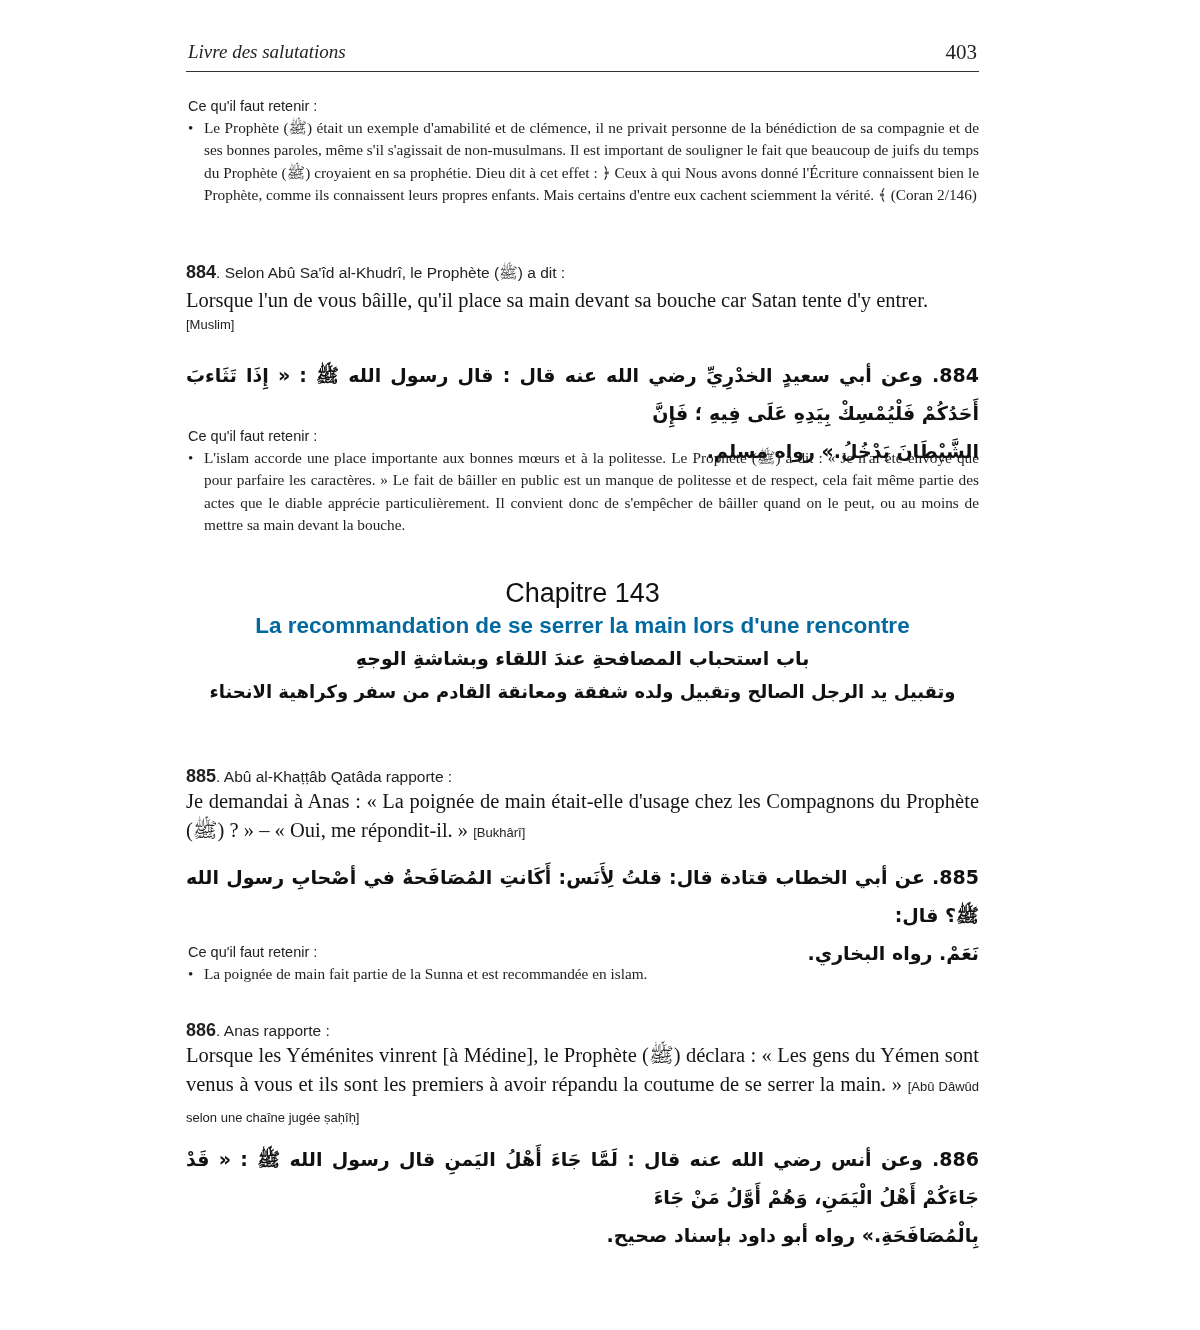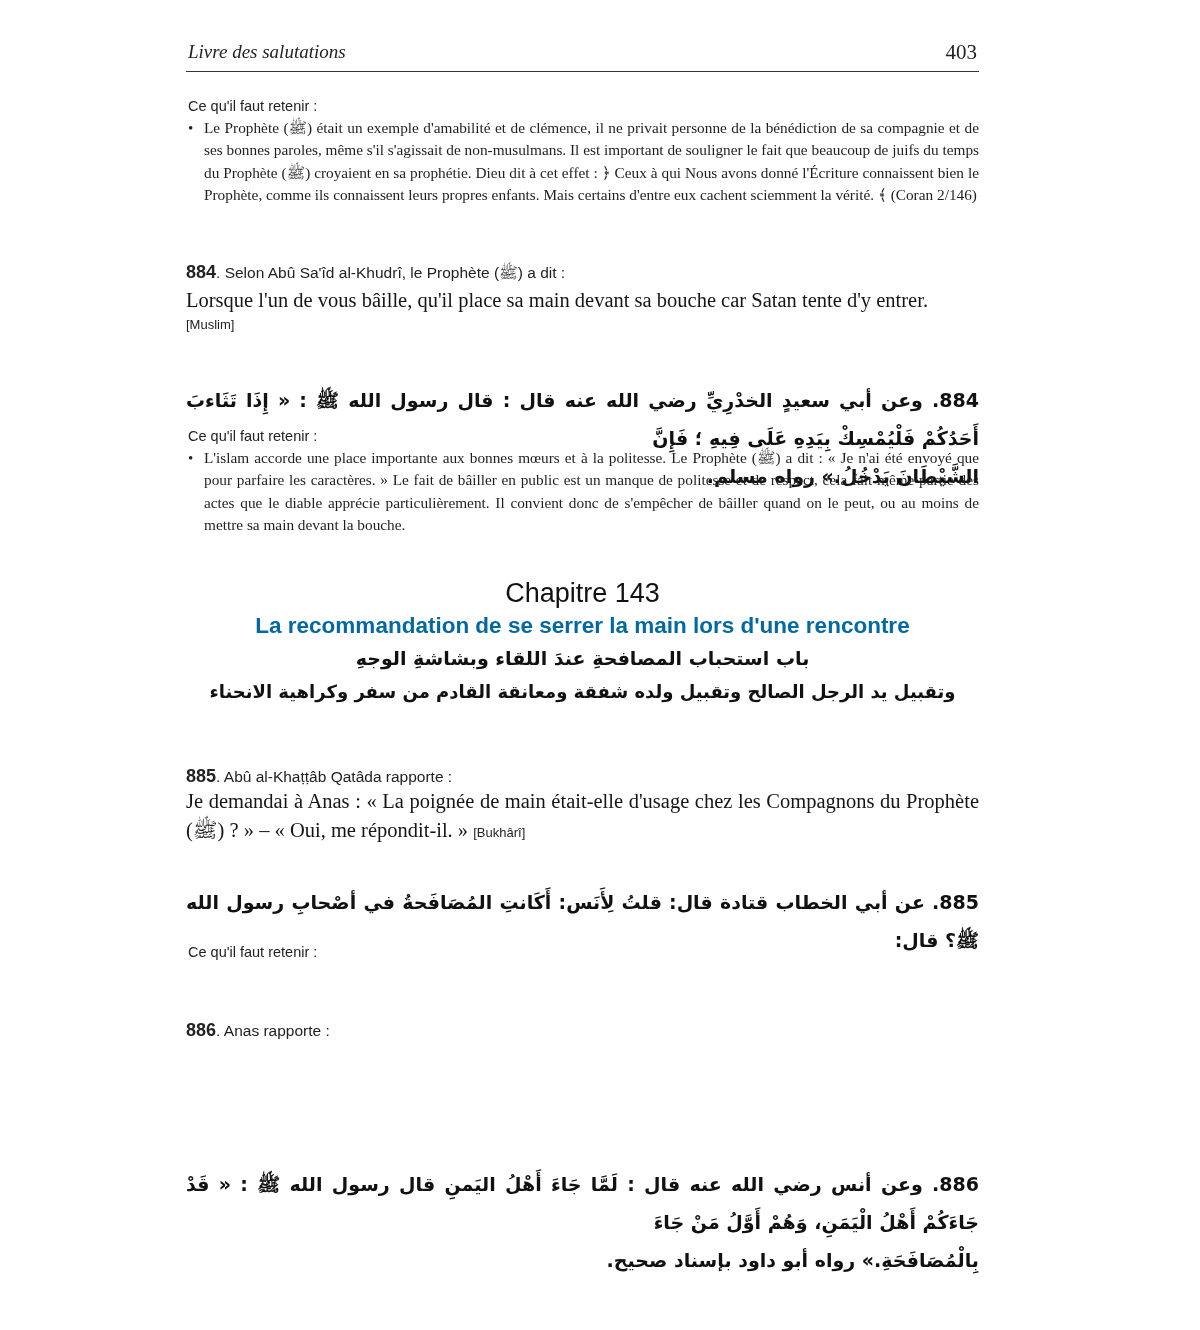--- a/index.html
+++ b/index.html
@@ -15,21 +15,21 @@
     .retenir-label { font-family: "Liberation Sans", sans-serif; font-size: 14.5px; color: #222; margin: 0 0 3px 2px; }
     .bullet { position: relative; padding-left: 18px; font-family: "Liberation Serif", serif; font-size: 15.3px; line-height: 22.3px; text-align: justify; color: #1e1e1e; }
     .bullet::before { content: "\2022"; position: absolute; left: 2px; top: 0; font-size: 15px; }
 
     .hadith-head { font-family: "Liberation Sans", sans-serif; font-size: 15.5px; color: #222; margin: 0; }
     .hadith-num { font-weight: bold; font-size: 18px; }
     .hadith-text { font-family: "Liberation Serif", serif; font-size: 20.5px; line-height: 29px; text-align: justify; color: #151515; margin: 0; }
     .source { font-family: "Liberation Sans", sans-serif; font-size: 13px; color: #222; }
     .source-line { margin-top: 2px; }
 
-    .arabic { direction: rtl; text-align: justify; font-family: "DejaVu Sans", sans-serif; font-size: 19px; line-height: 38px; color: #111; font-weight: bold; margin-top: 25px; }
+    .arabic { direction: rtl; text-align: justify; font-family: "DejaVu Sans", sans-serif; font-size: 19px; line-height: 38px; color: #111; font-weight: bold; }
     .arabic .tail { display: block; text-align: right; }
 
     .chapter { position: absolute; left: 0; width: 793px; text-align: center; top: 578px; }
     .chapter-number { font-family: "Liberation Sans", sans-serif; font-weight: normal; font-size: 27px; color: #111; }
     .chapter-title { font-family: "Liberation Sans", sans-serif; font-weight: bold; font-size: 22.5px; color: #0369a1; margin-top: 4px; }
     .chapter-ar1 { direction: rtl; font-family: "DejaVu Sans", sans-serif; font-weight: bold; font-size: 19px; margin-top: 8px; color: #111; }
     .chapter-ar2 { direction: rtl; font-family: "DejaVu Sans", sans-serif; font-weight: bold; font-size: 18px; margin-top: 12px; color: #111; }
   </style>
 </head>
 <body>
@@ -66,26 +66,29 @@
     <div class="chapter-ar1">باب استحباب المصافحةِ عندَ اللقاء وبشاشةِ الوجهِ</div>
     <div class="chapter-ar2">وتقبيل يد الرجل الصالح وتقبيل ولده شفقة ومعانقة القادم من سفر وكراهية الانحناء</div>
   </div>
 
   <div class="block" style="top:766px;">
     <p class="hadith-head"><span class="hadith-num">885</span><span>. Abû al-Khaṭṭâb Qatâda rapporte :</span></p>
     <p class="hadith-text"><span>Je demandai à Anas : « La poignée de main était-elle d'usage chez les Compagnons du Prophète (ﷺ) ? » – « Oui, me répondit-il. »</span> <span class="source">[Bukhârî]</span></p>
   </div>
   <div class="block arabic" style="top:858px;">
     <span>885. عن أبي الخطاب قتادة قال: قلتُ لِأَنَس: أَكَانتِ المُصَافَحةُ في أصْحابِ رسول الله ﷺ؟ قال:</span>
+    <span class="tail">نَعَمْ. رواه البخاري.</span>
   </div>
   <div class="block" style="top:944px;">
     <div class="retenir-label">Ce qu'il faut retenir :</div>
+    <div class="bullet">La poignée de main fait partie de la Sunna et est recommandée en islam.</div>
   </div>
 
   <div class="block" style="top:1020px;">
     <p class="hadith-head"><span class="hadith-num">886</span><span>. Anas rapporte :</span></p>
+    <p class="hadith-text"><span>Lorsque les Yéménites vinrent [à Médine], le Prophète (ﷺ) déclara : « Les gens du Yémen sont venus à vous et ils sont les premiers à avoir répandu la coutume de se serrer la main. »</span> <span class="source">[Abû Dâwûd selon une chaîne jugée ṣaḥîḥ]</span></p>
   </div>
   <div class="block arabic" style="top:1140px;">
     <span>886. وعن أنس رضي الله عنه قال : لَمَّا جَاءَ أَهْلُ اليَمنِ قال رسول الله ﷺ : « قَدْ جَاءَكُمْ أَهْلُ الْيَمَنِ، وَهُمْ أَوَّلُ مَنْ جَاءَ</span>
     <span class="tail">بِالْمُصَافَحَةِ.» رواه أبو داود بإسناد صحيح.</span>
   </div>
 
 </div>
 
 </body></html>

